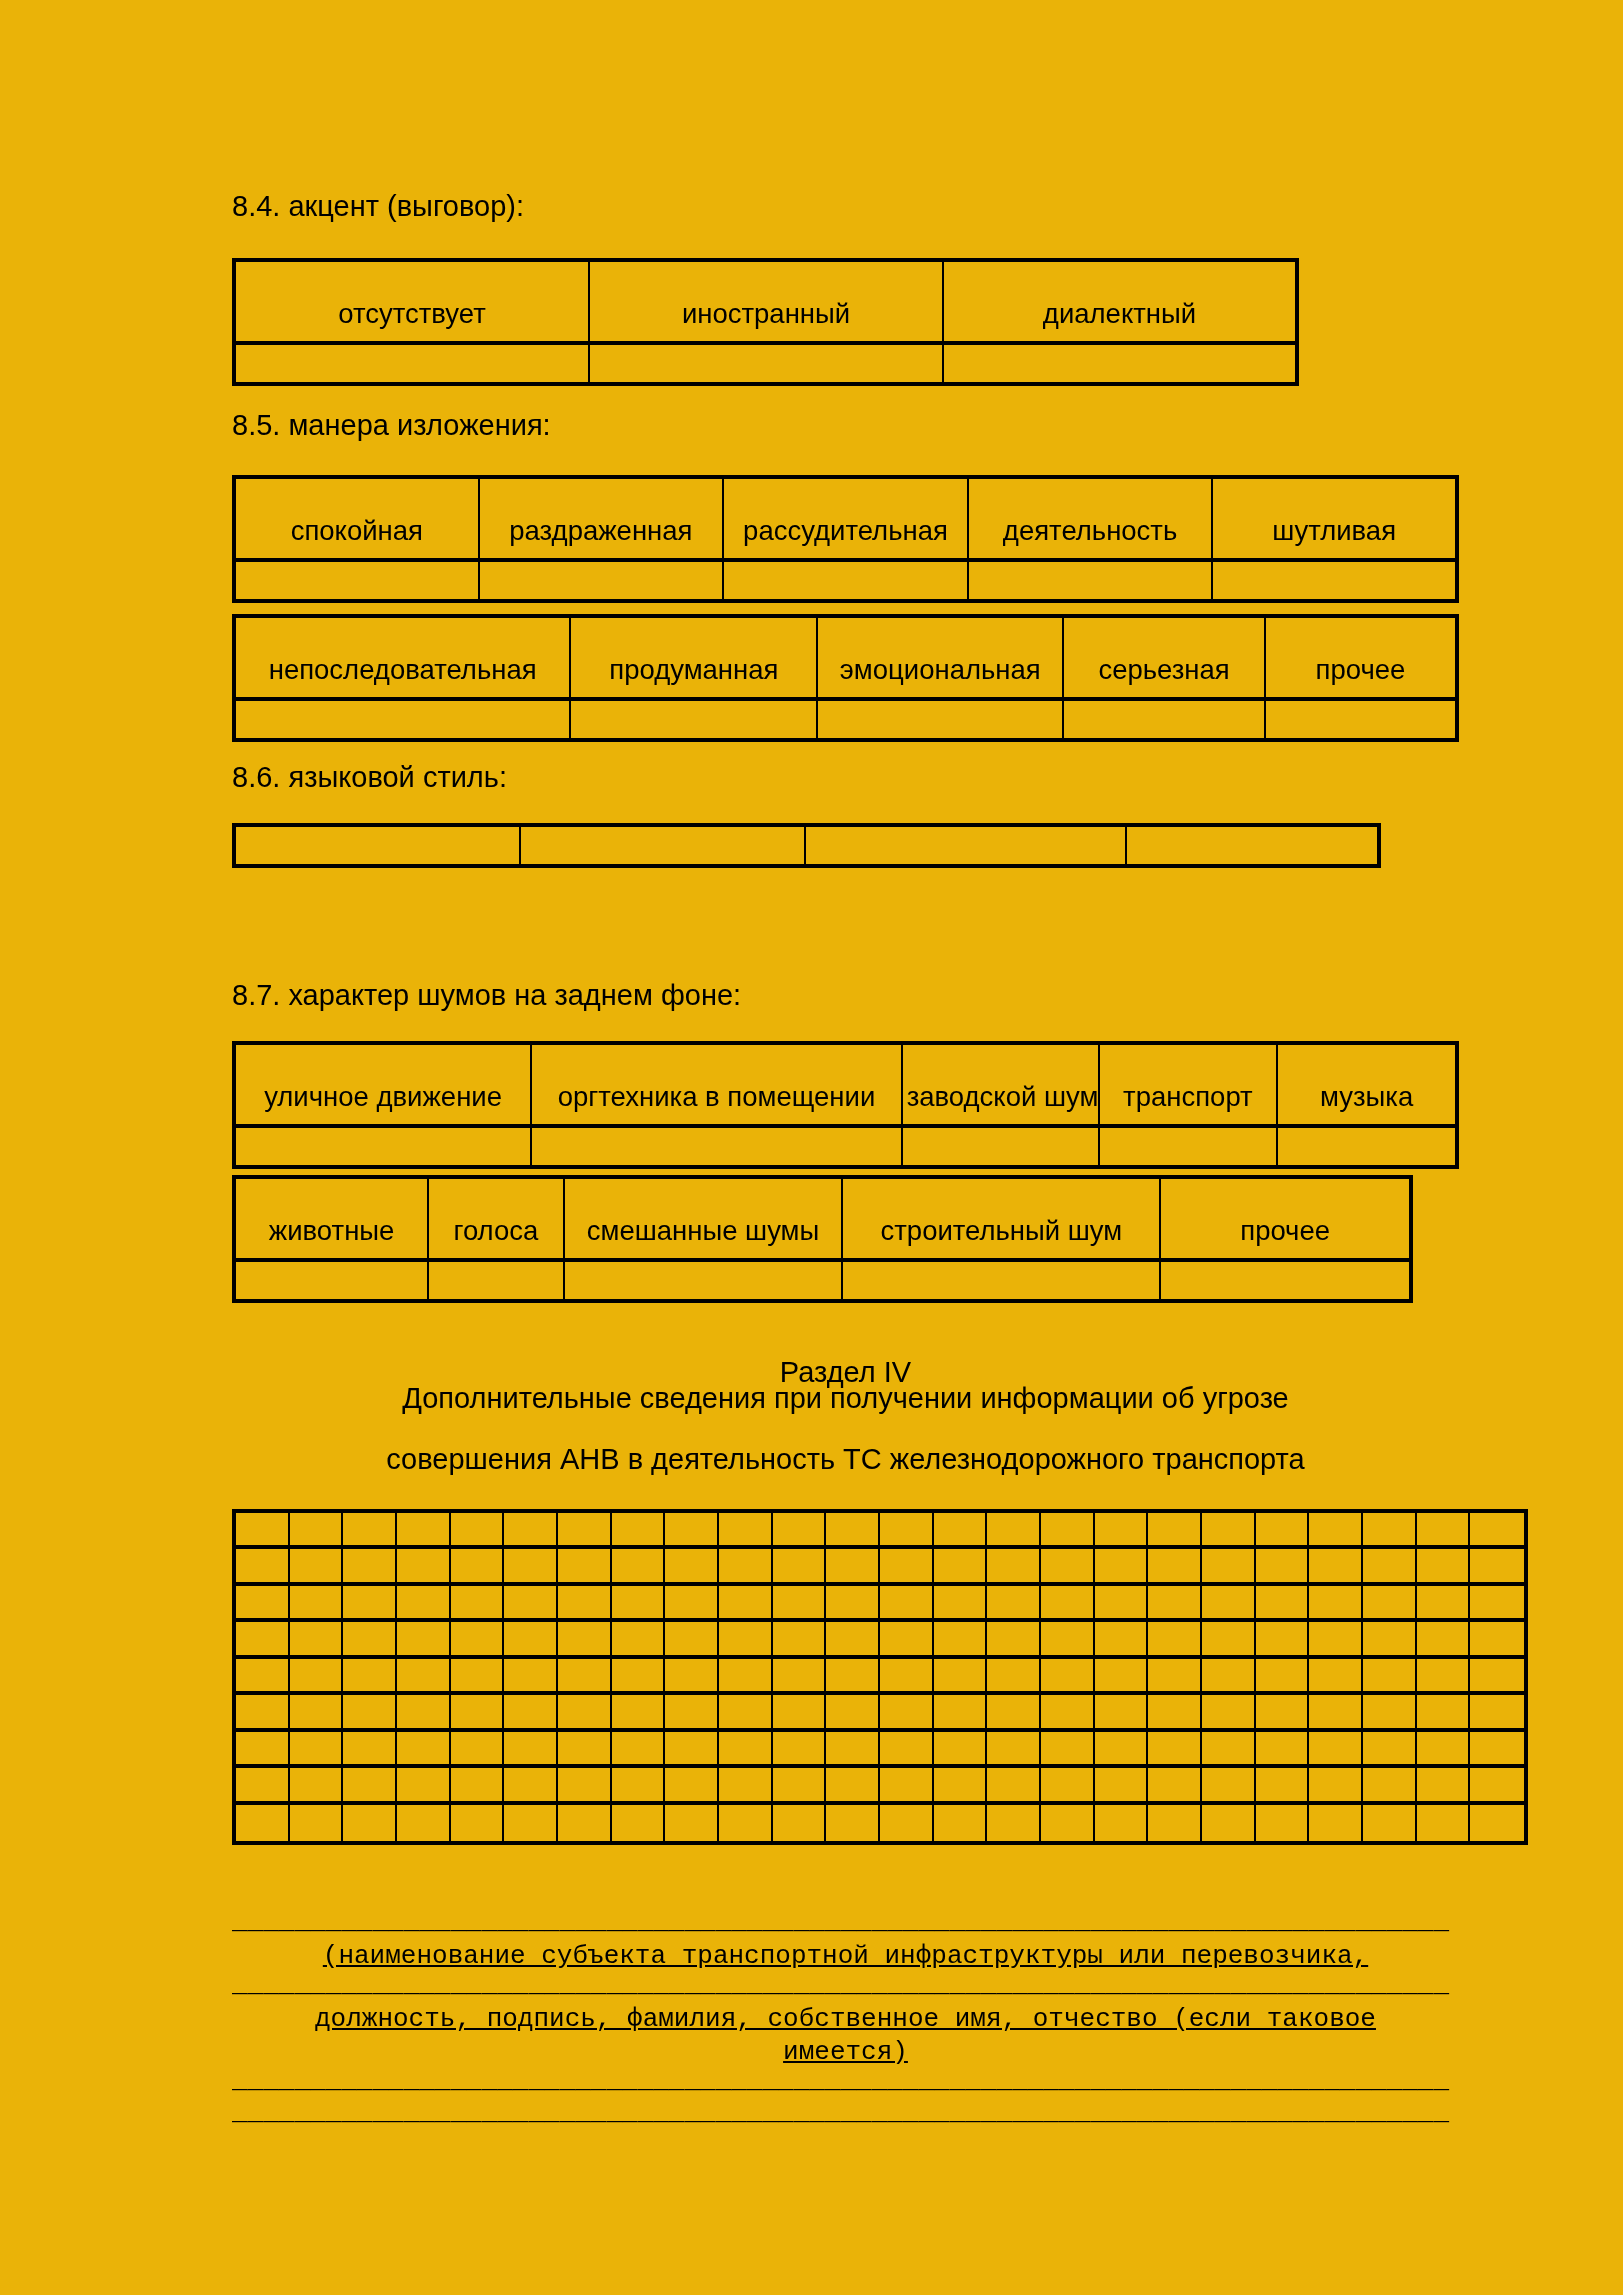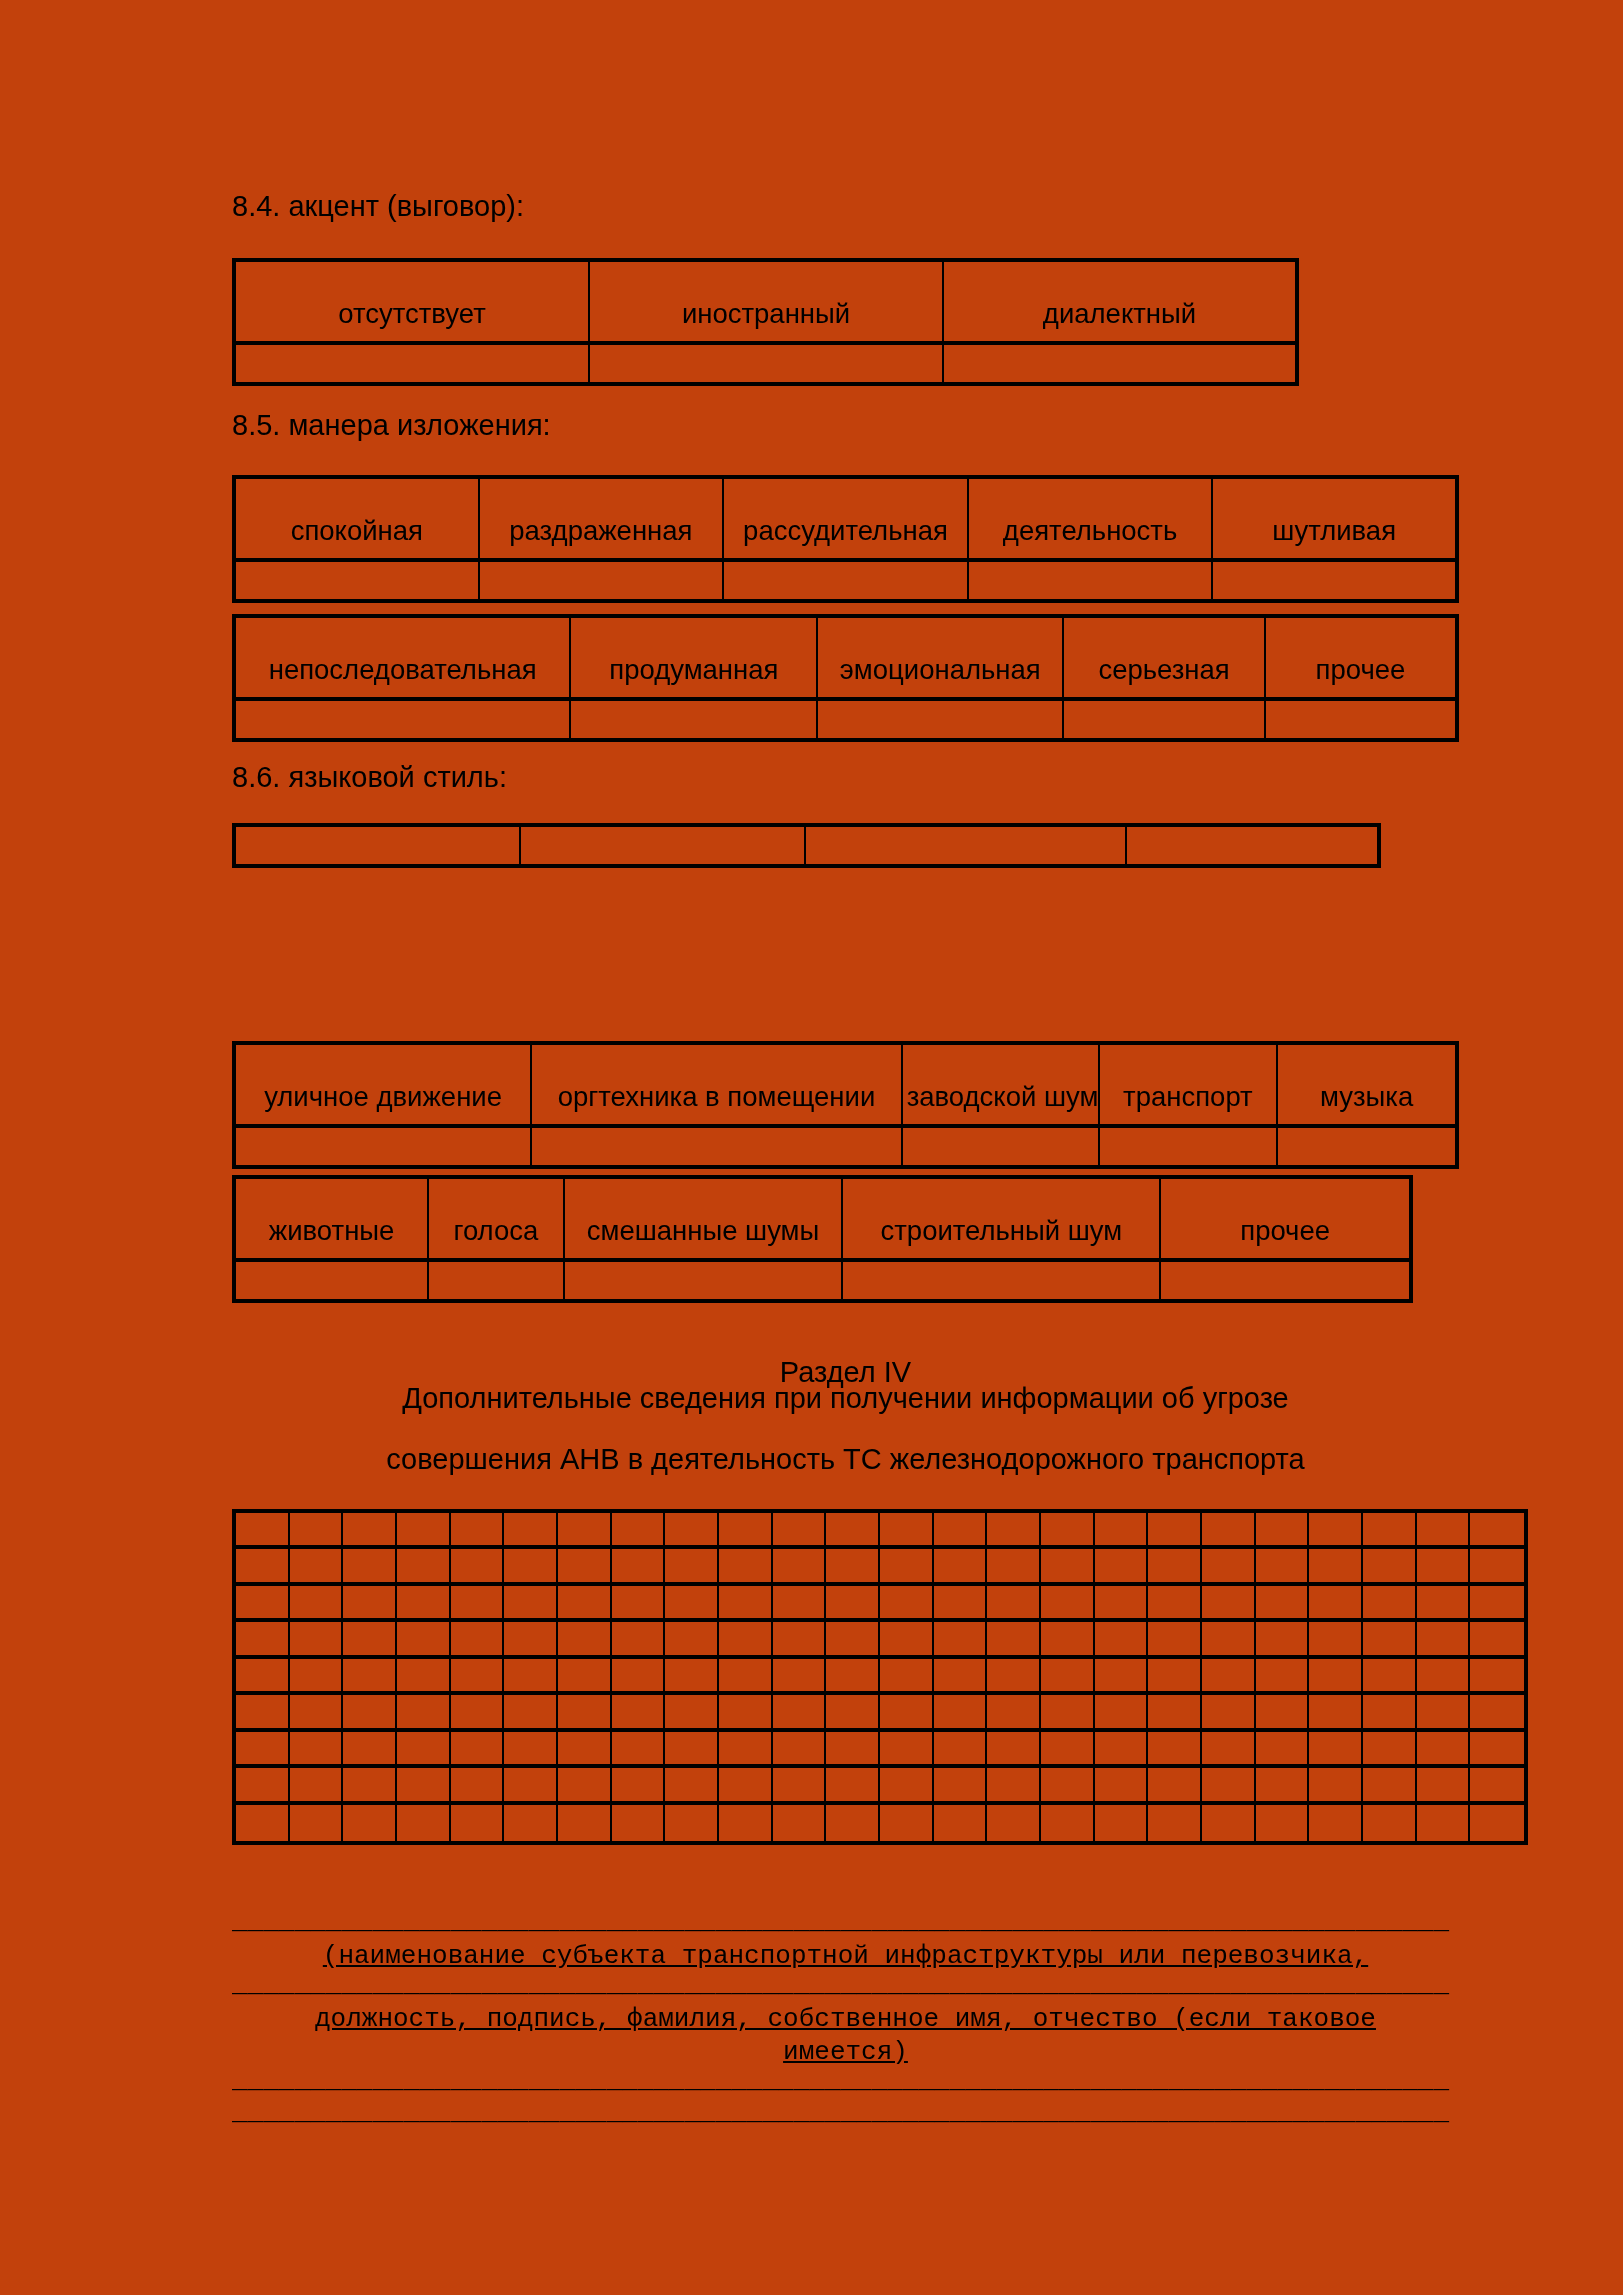--- a/index.html
+++ b/index.html
@@ -1,20 +1,20 @@
 <!DOCTYPE html>
 <html style="font-size:10.5px"><head>
 <meta charset="utf-8">
 <style>
   html,body{margin:0;padding:0;background:#888;}
   .page{
     position:relative;
     width:1623px;height:2295px;
     margin:0 auto;
-    background:#c2410c;
+    background:#eab308;
     font-family:"Liberation Sans",sans-serif;
     color:#000;
     overflow:hidden;
   }
   .heading{
     position:absolute;left:232px;
     font-size:29px;line-height:1.15;
     white-space:nowrap;
   }
   .opt-table{
@@ -156,20 +156,21 @@
     <tbody>
     <tr>
       <td class="blank"></td>
       <td class="blank"></td>
       <td class="blank"></td>
       <td class="blank"></td>
     </tr>
   </tbody>
     </table>
 
+  <div class="heading" style="top:979px">8.7. характер шумов на заднем фоне:</div>
   <table class="opt-table" style="left:232px;top:1041px;width:1227px">
     <colgroup>
         <col style="width:24.3%">
         <col style="width:30.3%">
         <col style="width:16.1%">
         <col style="width:14.6%">
         <col style="width:14.7%">
       </colgroup>
     <tbody>
         <tr>

